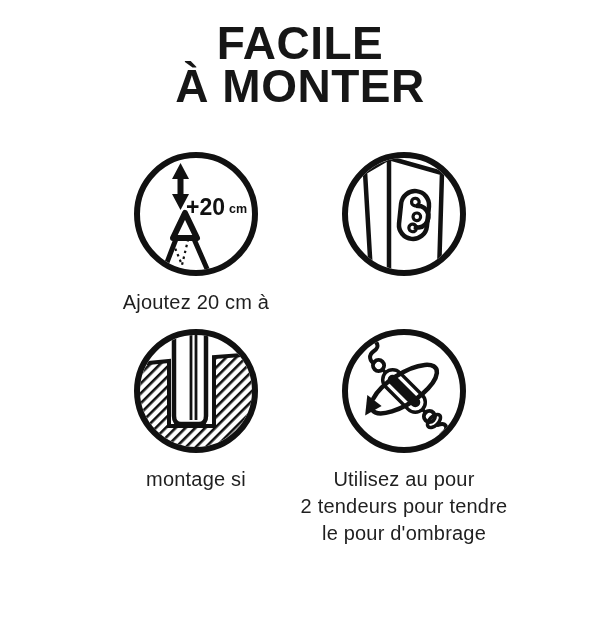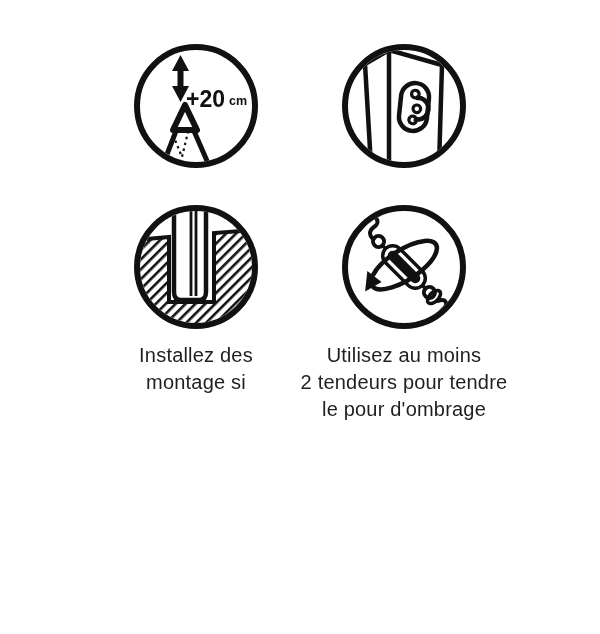--- a/index.html
+++ b/index.html
@@ -7,37 +7,41 @@
     position:relative;width:600px;height:634px;background:#fff;overflow:hidden;
     font-family:"Liberation Sans", sans-serif;color:#1a1a1a;
   }
   .title{
     margin:0;padding-top:22px;text-align:center;
     font-size:46px;line-height:43px;font-weight:700;letter-spacing:0.5px;
     color:#161616;
   }
   .grid{
     width:416px;margin:44px auto 8px;
-    display:grid;grid-template-columns:208px 208px;row-gap:24px;
+    display:grid;grid-template-columns:208px 208px;row-gap:13px;
   }
   .cell{display:flex;flex-direction:column;align-items:center;margin:0;}
   .icon{width:124px;height:124px;}
   .icon svg{display:block;}
   .caption{
     margin-top:13px;text-align:center;
     font-size:20px;line-height:27px;letter-spacing:0.2px;color:#1f1f1f;
   }
   .caption div{white-space:nowrap;}
   svg text{font-family:"Liberation Sans", sans-serif;}
 </style>
 </head>
 <body>
 
 <div class="page">
 
+  <h1 class="title">
+    <span>FACILE</span><br>
+    <span>À MONTER</span>
+  </h1>
 
   <div class="grid">
 
     <figure class="cell">
       <div class="icon">
         <svg width="124" height="124" viewBox="0 0 124 124">
           <defs>
               <clipPath id="c1">
                 <circle cx="62" cy="62" r="56"></circle>
               </clipPath>
@@ -50,20 +54,21 @@
           <path d="M51,61 L63,86 L39,86 Z" fill="#fff" stroke="#111" stroke-width="6" stroke-linejoin="round"></path>
           <rect x="43.5" y="24" width="6" height="21" fill="#111"></rect>
           <polygon points="46.5,11 38,27 55,27" fill="#111"></polygon>
           <polygon points="46.5,58 38,42 55,42" fill="#111"></polygon>
           <text x="52" y="63" font-size="23" font-weight="bold" fill="#111"><tspan>+20</tspan></text>
           <text x="95" y="61" font-size="12.5" font-weight="bold" fill="#111"><tspan>cm</tspan></text>
           <circle cx="62" cy="62" r="59" fill="none" stroke="#111" stroke-width="6"></circle>
         </svg>
       </div>
       <figcaption class="caption">
+        <div>Ajoutez 20 cm à</div>
       </figcaption>
     </figure>
 
     <figure class="cell">
       <div class="icon">
         <svg width="124" height="124" viewBox="0 0 124 124">
           <defs>
               <clipPath id="c2">
                 <circle cx="62" cy="62" r="56"></circle>
               </clipPath>
@@ -102,21 +107,20 @@
           <g clip-path="url(#c3)">
             <path d="M2,35 L35,32 L35,97 L80,97 L80,28 L122,25 L122,124 L2,124 Z" fill="url(#hatch)" stroke="#111" stroke-width="4" stroke-linejoin="miter"></path>
             <path d="M40,-4 L40,87 Q40,95 47,95 L65,95 Q72,95 72,87 L72,-4 Z" fill="#fff" stroke="#111" stroke-width="4.5"></path>
             <path d="M57,-4 L57,91" stroke="#111" stroke-width="2.8"></path>
             <path d="M62,-4 L62,91" stroke="#111" stroke-width="2.8"></path>
           </g>
           <circle cx="62" cy="62" r="59" fill="none" stroke="#111" stroke-width="6"></circle>
         </svg>
       </div>
       <figcaption class="caption">
-        <div>Installez des</div>
         <div>montage si</div>
       </figcaption>
     </figure>
 
     <figure class="cell">
       <div class="icon">
         <svg width="124" height="124" viewBox="0 0 124 124">
           <defs>
               <clipPath id="c4">
                 <circle cx="62" cy="62" r="56"></circle>
@@ -137,20 +141,20 @@
             <path d="M98,120 L120,101" stroke-width="5"></path>
             <g transform="rotate(-33 62 60)">
               <path d="M24,60 A38,15 0 1 0 30.9,51.4" stroke-width="4.5"></path>
               <polygon points="15,61 34,62 28,45" fill="#111" stroke="none"></polygon>
             </g>
           </g>
           <circle cx="62" cy="62" r="59" fill="none" stroke="#111" stroke-width="6"></circle>
         </svg>
       </div>
       <figcaption class="caption">
-        <div>Utilisez au moins</div>
+        <div>Utilisez au pour</div>
         <div>2 tendeurs pour tendre</div>
         <div>le pour d'ombrage</div>
       </figcaption>
     </figure>
 
   </div>
 </div>
 
 </body></html>

